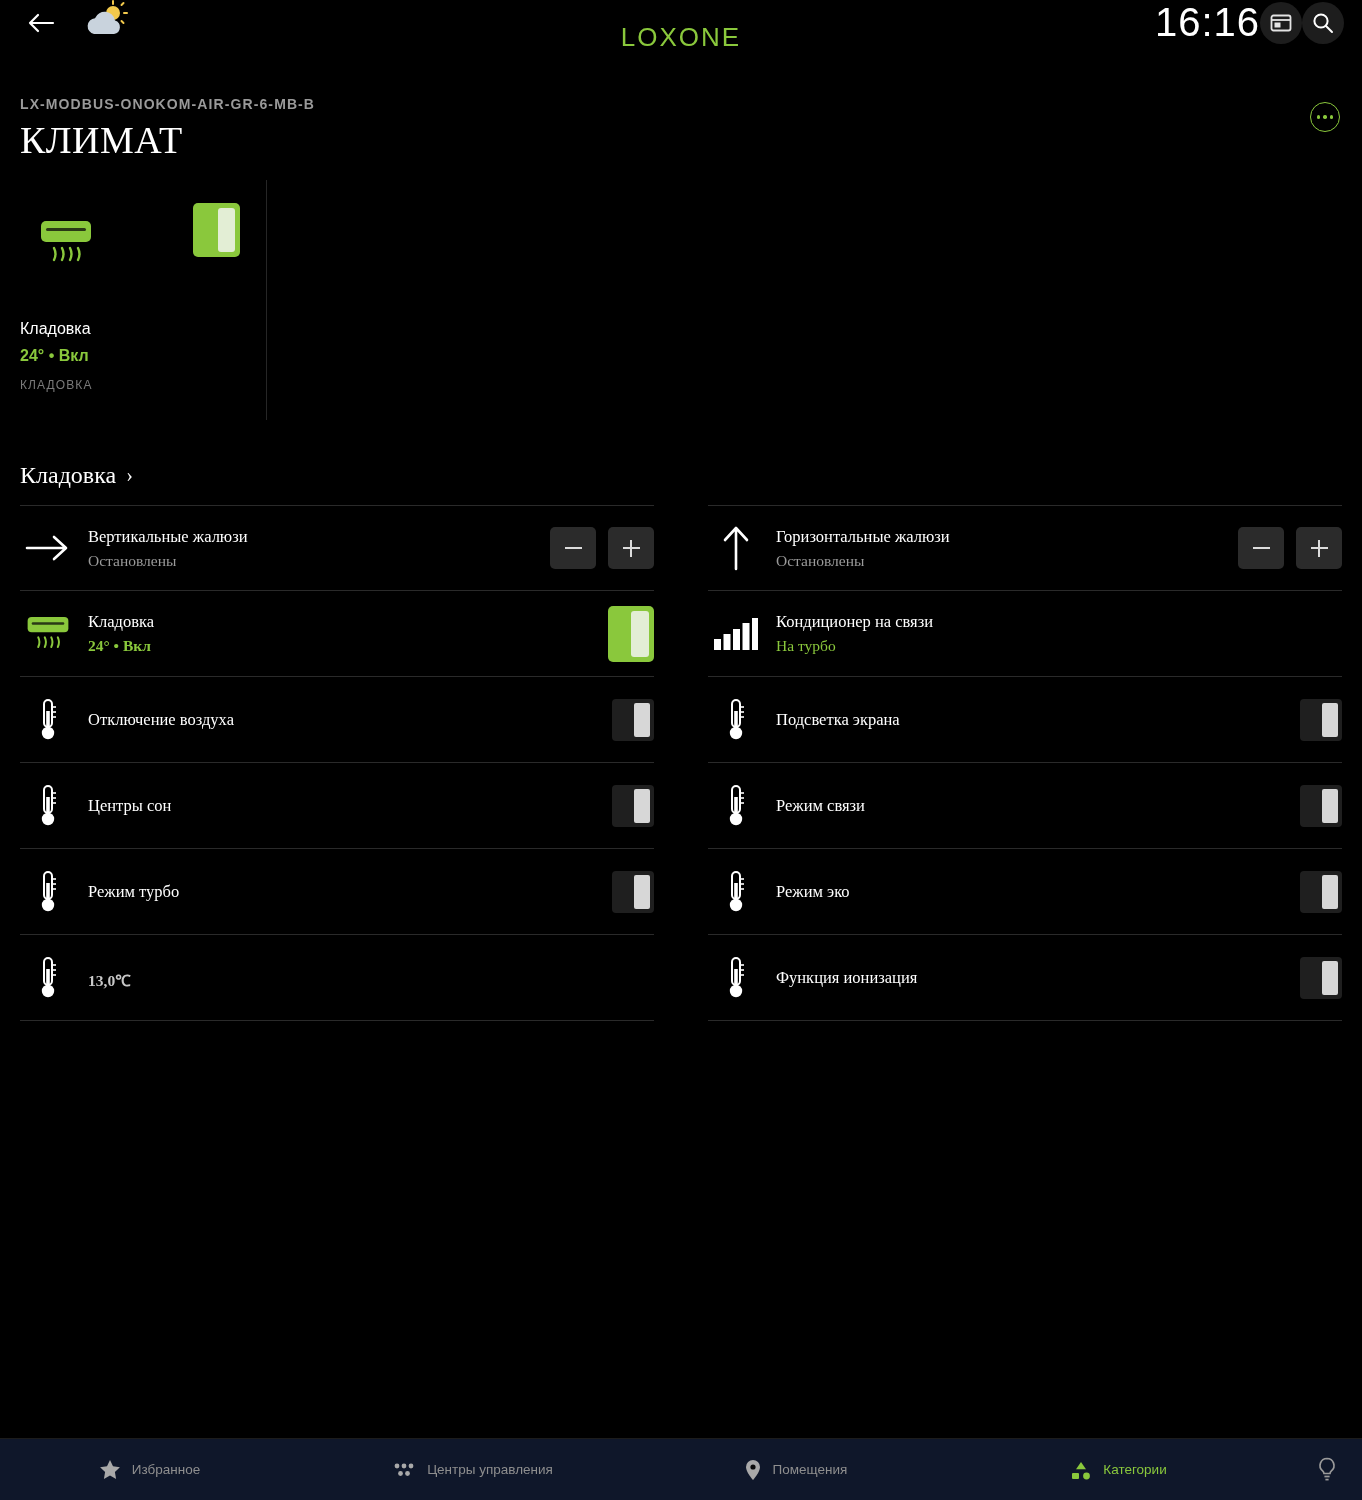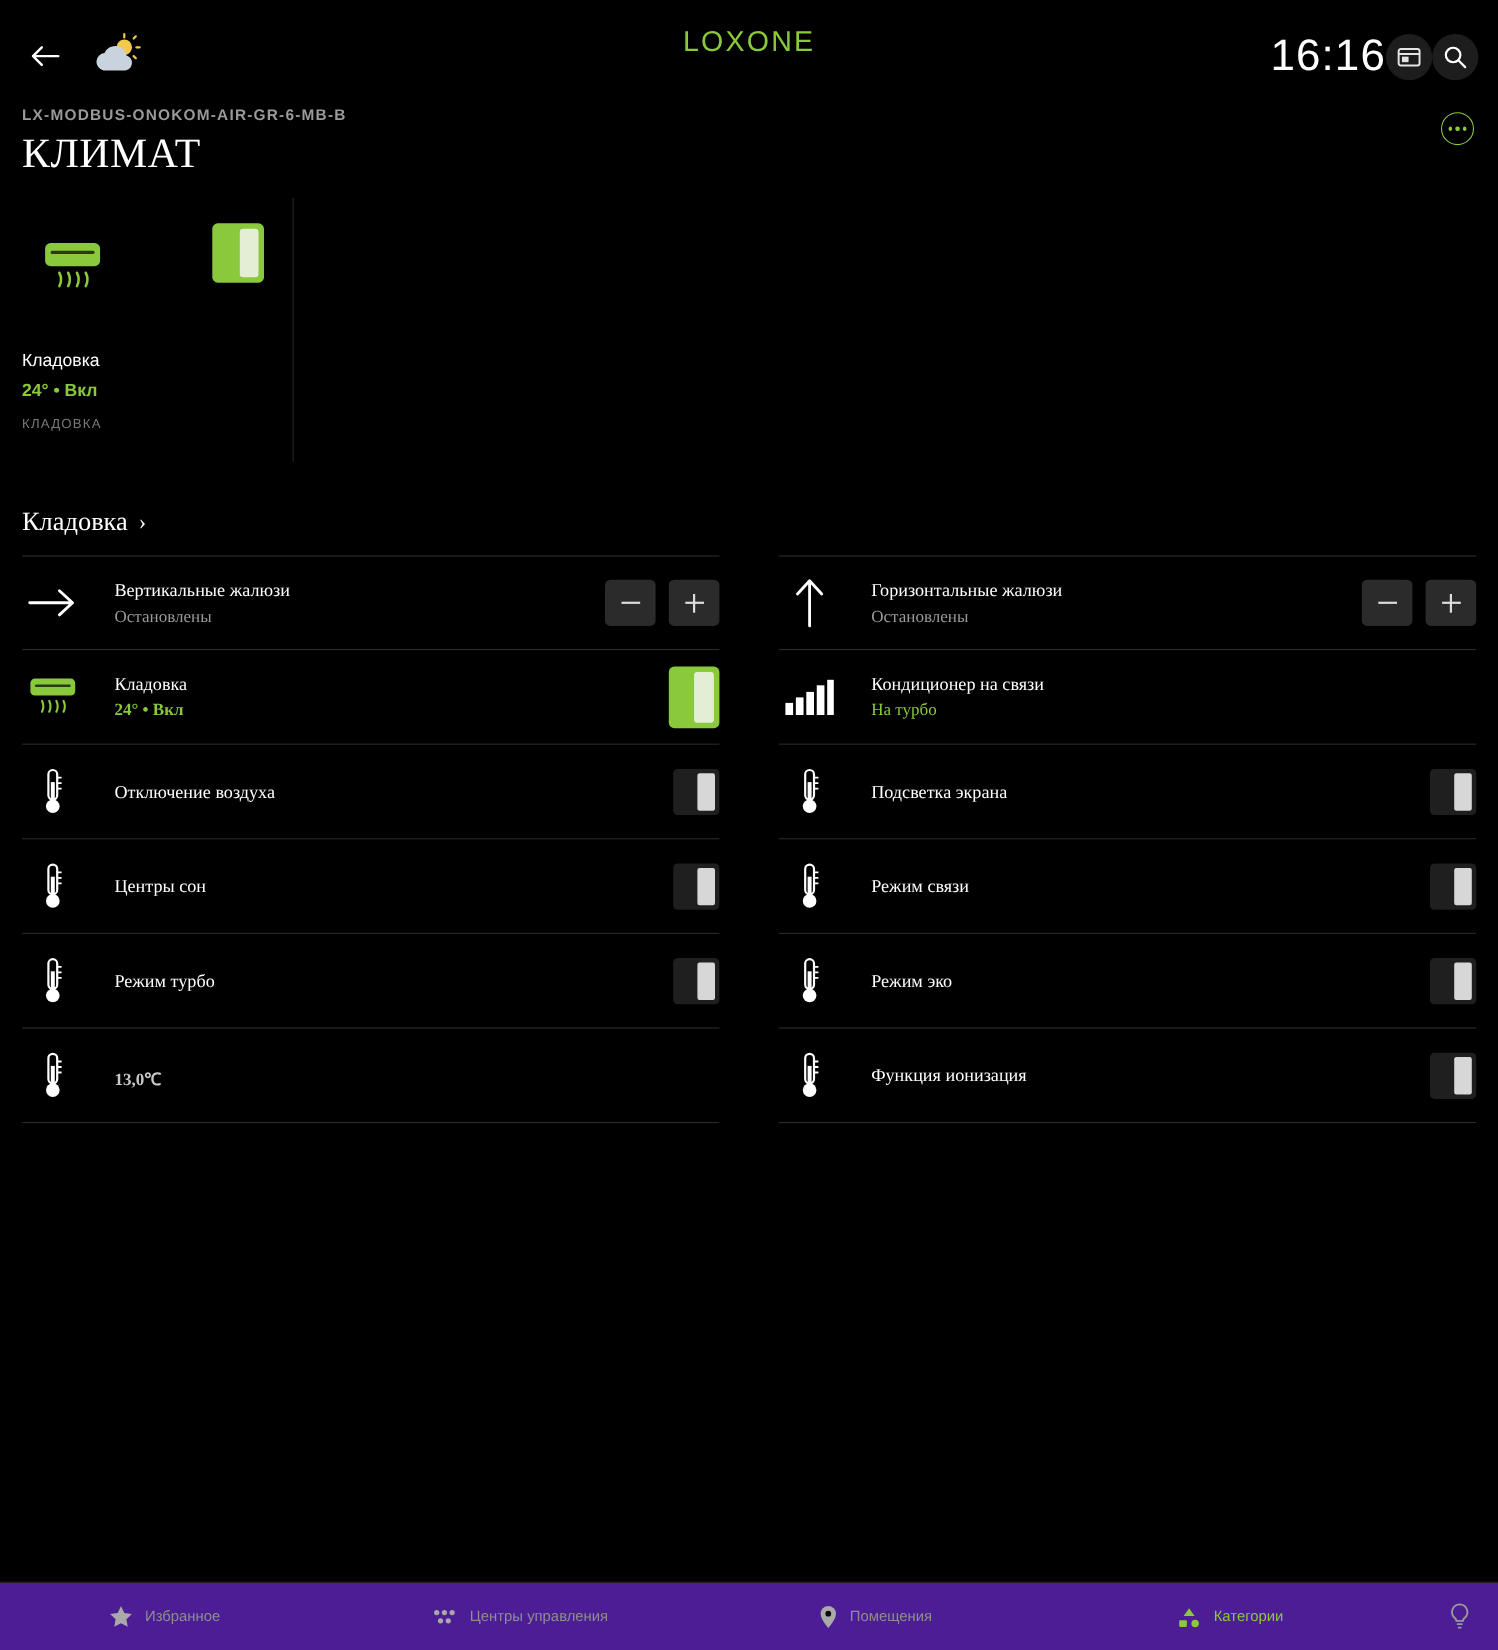--- a/index.html
+++ b/index.html
@@ -9,21 +9,21 @@
     background: #000;
     font-family: "Liberation Sans", sans-serif;
     color: #fff;
     overflow: hidden;
   }
   .app { position: relative; width: 1362px; height: 1500px; background: #000; }
 
   
   .topbar {
     height: 74px;
-    display: flex; align-items: flex-end;
+    display: flex; align-items: flex-start;
     padding: 0 18px;
     position: relative;
   }
   .back-btn {
     width: 46px; height: 46px;
     display: flex; align-items: center; justify-content: center;
     cursor: pointer;
   }
   .weather-icon { margin-left: 18px; width: 48px; height: 44px; position: relative; }
   .brand {
@@ -95,21 +95,21 @@
   .columns {
     display: flex; gap: 54px;
     padding: 16px 20px 0 20px;
   }
   .col { flex: 1; }
 
   .row {
     display: flex; align-items: center;
     height: 86px;
     border-bottom: 1px solid #2a2a2a;
-    gap: 28px;
+    gap: 12px;
   }
   .row:first-child { border-top: 1px solid #2a2a2a; }
   .row-icon {
     width: 56px; min-width: 56px; height: 56px;
     display: flex; align-items: center; justify-content: center;
   }
   .row-text { flex: 1; min-width: 0; }
   .row-label { font-size: 16.5px; color: #fff; font-family: "Liberation Serif", serif; }
   .row-sub { font-size: 15.5px; color: #9a9a9a; margin-top: 5px; font-family: "Liberation Serif", serif; }
   .row-sub.green { color: #8ac83c; }
@@ -148,21 +148,21 @@
     width: 47px; height: 54px; border-radius: 5px;
     background: #8ac83c; display: flex; align-items: center; justify-content: flex-end;
     padding: 5px; cursor: pointer;
   }
   .hero-switch-box .knob { width: 17px; height: 44px; background: #e3eed5; border-radius: 3px; }
 
   
   .bottomnav {
     position: absolute; left: 0; right: 0; bottom: 0;
     height: 62px;
-    background: #4c1d95;
+    background: #0f172a;
     border-top: 1px solid #1c1c1c;
     display: flex; align-items: center; gap: 24px;
   }
   .nav-item {
     flex: 1; display: flex; align-items: center; justify-content: center;
     gap: 11px; cursor: pointer; color: #8e8e8e; font-size: 13.5px;
   }
   .nav-item.active { color: #8ac83c; }
   .nav-bulb { width: 70px; display: flex; align-items: center; justify-content: center; cursor: pointer; }
 </style>

